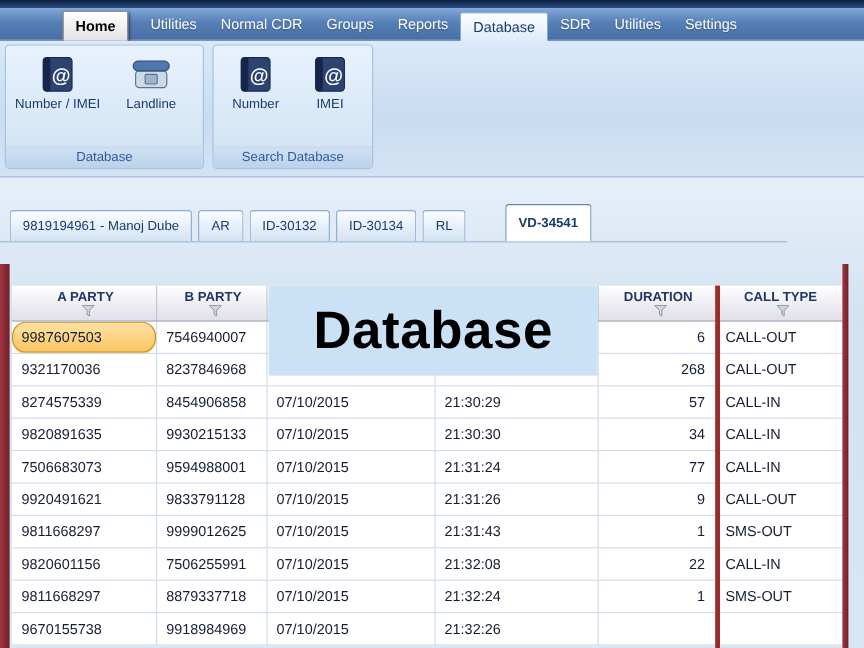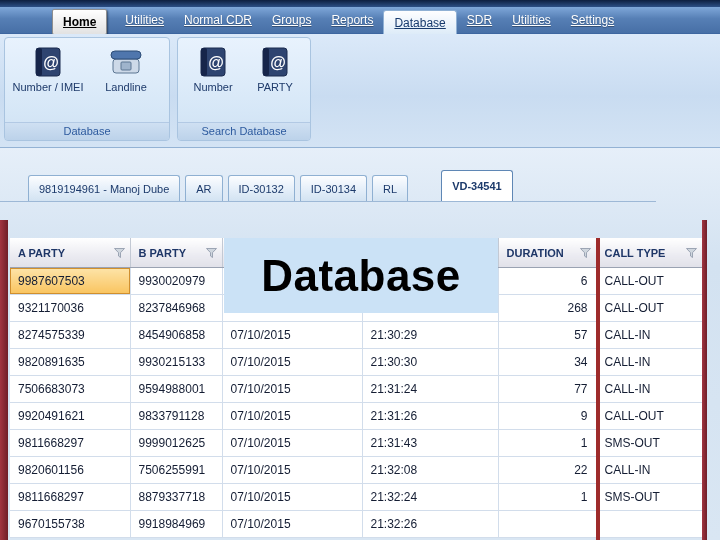--- a/index.html
+++ b/index.html
@@ -7,21 +7,21 @@
          font-family:"Liberation Sans",sans-serif;background:#d8e5f2;}
 
   
   .top-strip{position:absolute;left:0;top:0;width:720px;height:7px;
              background:linear-gradient(#0d1f40,#2c4f86);}
   .ribbon-tabrow{position:absolute;left:0;top:7px;width:720px;height:27px;
                  background:linear-gradient(#7fa7d9,#567fb5 45%,#476fa6);
                  border-bottom:1px solid #3d66a0;display:flex;align-items:stretch;
                  padding-left:52px;box-sizing:border-box;}
   .rtab{display:flex;align-items:center;padding:12px 10px;color:#fff;font-size:12px;
-        text-shadow:0 1px 1px rgba(0,0,0,.3);white-space:nowrap;cursor:default;text-decoration:underline;}
+        text-shadow:0 1px 1px rgba(0,0,0,.3);white-space:nowrap;cursor:default;}
   .rtab.home-highlight{background:linear-gradient(#ffffff,#e2e2e2);color:#000;
         border:1px solid #8f8f8f;box-shadow:1px 1px 2px rgba(0,0,0,.45);
         margin:2px 8px 3px 0;border-radius:2px;text-shadow:none;font-weight:bold;}
   .rtab.active{background:linear-gradient(#fefeff,#e9f2fb 60%,#dcebf8);color:#173a6d;
         border:1px solid #8fb0d4;border-bottom:none;border-radius:3px 3px 0 0;
         margin-top:3px;text-shadow:none;}
 
   
   .ribbon-body{position:absolute;left:0;top:34px;width:720px;height:114px;
                background:linear-gradient(#dbe9f9,#c9dcf1 55%,#d3e3f4);
@@ -37,40 +37,40 @@
   .rbtn .icon{width:36px;height:36px;display:flex;align-items:center;justify-content:center;}
   .rbtn-label{font-size:11px;color:#1e3a6a;text-align:right;line-height:1.2;margin-top:1px;}
   .rgroup-label{height:17px;font-size:11px;color:#2d5a9e;text-align:center;line-height:17px;
         background:linear-gradient(#cfe0f2,#bcd2ea);border-top:1px solid #b2c9e4;
         border-radius:0 0 3px 3px;}
 
   
   .main-bg{position:absolute;left:0;top:148px;width:720px;height:392px;
            background:linear-gradient(#e6eff9,#d3e2f1 30%,#d9e6f3);}
   .doc-tabstrip{position:absolute;left:0;top:166px;width:656px;height:36px;
-        display:flex;align-items:flex-end;padding-left:28px;gap:5px;box-sizing:border-box;
+        display:flex;align-items:flex-end;padding-left:8px;gap:5px;box-sizing:border-box;
         border-bottom:1px solid #9db8d6;}
   .dtab{height:26px;display:flex;align-items:center;padding:0 10px;font-size:11px;
         color:#1c3a6b;white-space:nowrap;cursor:default;
         background:linear-gradient(#fcfdff,#e2edf8 60%,#d3e3f2);
         border:1px solid #8fb0d2;border-bottom:none;border-radius:3px 3px 0 0;box-sizing:border-box;}
   .dtab.active{height:31px;background:#fff;font-weight:bold;border-color:#5f87b5;margin-left:28px;}
 
   
   table.cdr{position:absolute;left:10px;top:238px;width:692px;border-collapse:collapse;
             table-layout:fixed;background:#fff;font-size:12px;color:#141d33;}
   table.cdr th{height:29px;background:linear-gradient(#ffffff,#ebebf1 60%,#e1e1e9);
             border-right:1px solid #c3c9d4;border-bottom:1px solid #9aa2b2;
             color:#1e3667;font-size:11px;font-weight:bold;text-align:left;
             padding:0 5px 0 8px;cursor:default;}
   table.cdr td{height:26px;border-right:1px solid #d2ddeb;border-bottom:1px solid #d2ddeb;
-            padding:0 8px;white-space:nowrap;overflow:hidden;cursor:default;}
+            padding:0 8px;white-space:nowrap;overflow:hidden;cursor:default;border-radius:12px;}
   td.dur{text-align:right;}
   td.sel{background:linear-gradient(#fde3a7,#f9c35d);box-shadow:inset 0 0 0 1px #d08f2e;}
-  .hc{display:flex;justify-content:space-between;align-items:center;}
+  .hc{display:flex;justify-content:space-between;align-items:center;flex-direction:column;}
   .funnel{flex:0 0 auto;margin-left:4px;}
 
   
   .left-red{position:absolute;left:0;top:220px;width:8px;height:320px;
             background:linear-gradient(90deg,#a23541,#6f1e28);}
   .mid-red{position:absolute;left:596px;top:238px;width:4px;height:302px;background:#9e2b2b;}
   .right-red{position:absolute;left:702px;top:220px;width:5px;height:320px;
             background:linear-gradient(90deg,#a23541,#6f1e28);}
 
   
@@ -141,21 +141,21 @@
           <span class="rbtn-label">Number</span>
         </div>
         <div class="rbtn w60">
           <span class="icon">
             <svg width="34" height="34" viewBox="0 0 34 34">
               <rect x="5" y="3" width="24" height="28" rx="3" fill="#2e4470" stroke="#1b2b4e"></rect>
               <rect x="5" y="3" width="6" height="28" rx="2" fill="#16254a"></rect>
               <text x="20" y="23" font-size="16" font-weight="bold" fill="#ffffff" text-anchor="middle">@</text>
             </svg>
           </span>
-          <span class="rbtn-label">PARTY</span>
+          <span class="rbtn-label">IMEI</span>
         </div>
       </div>
       <div class="rgroup-label">Search Database</div>
     </div>
   </div>
 
   <div class="main-bg"></div>
 
   <div class="doc-tabstrip">
     <div class="dtab">9819194961 - Manoj Dube</div>
@@ -223,21 +223,21 @@
               <svg class="funnel" width="11" height="10" viewBox="0 0 11 10">
                 <path d="M0.5 0.5 h10 l-4 4.2 v4.8 l-2 -1.5 v-3.3 z" fill="#cfd6de" stroke="#8a94a6" stroke-width="0.8"></path>
               </svg>
             </span>
           </th>
       </tr>
     </thead>
     <tbody>
       <tr>
         <td class="sel">9987607503</td>
-        <td>9930020979</td>
+        <td>7546940007</td>
         <td></td>
         <td></td>
         <td class="dur">6</td>
         <td>CALL-OUT</td>
       </tr>
       <tr>
         <td>9321170036</td>
         <td>8237846968</td>
         <td></td>
         <td></td>

